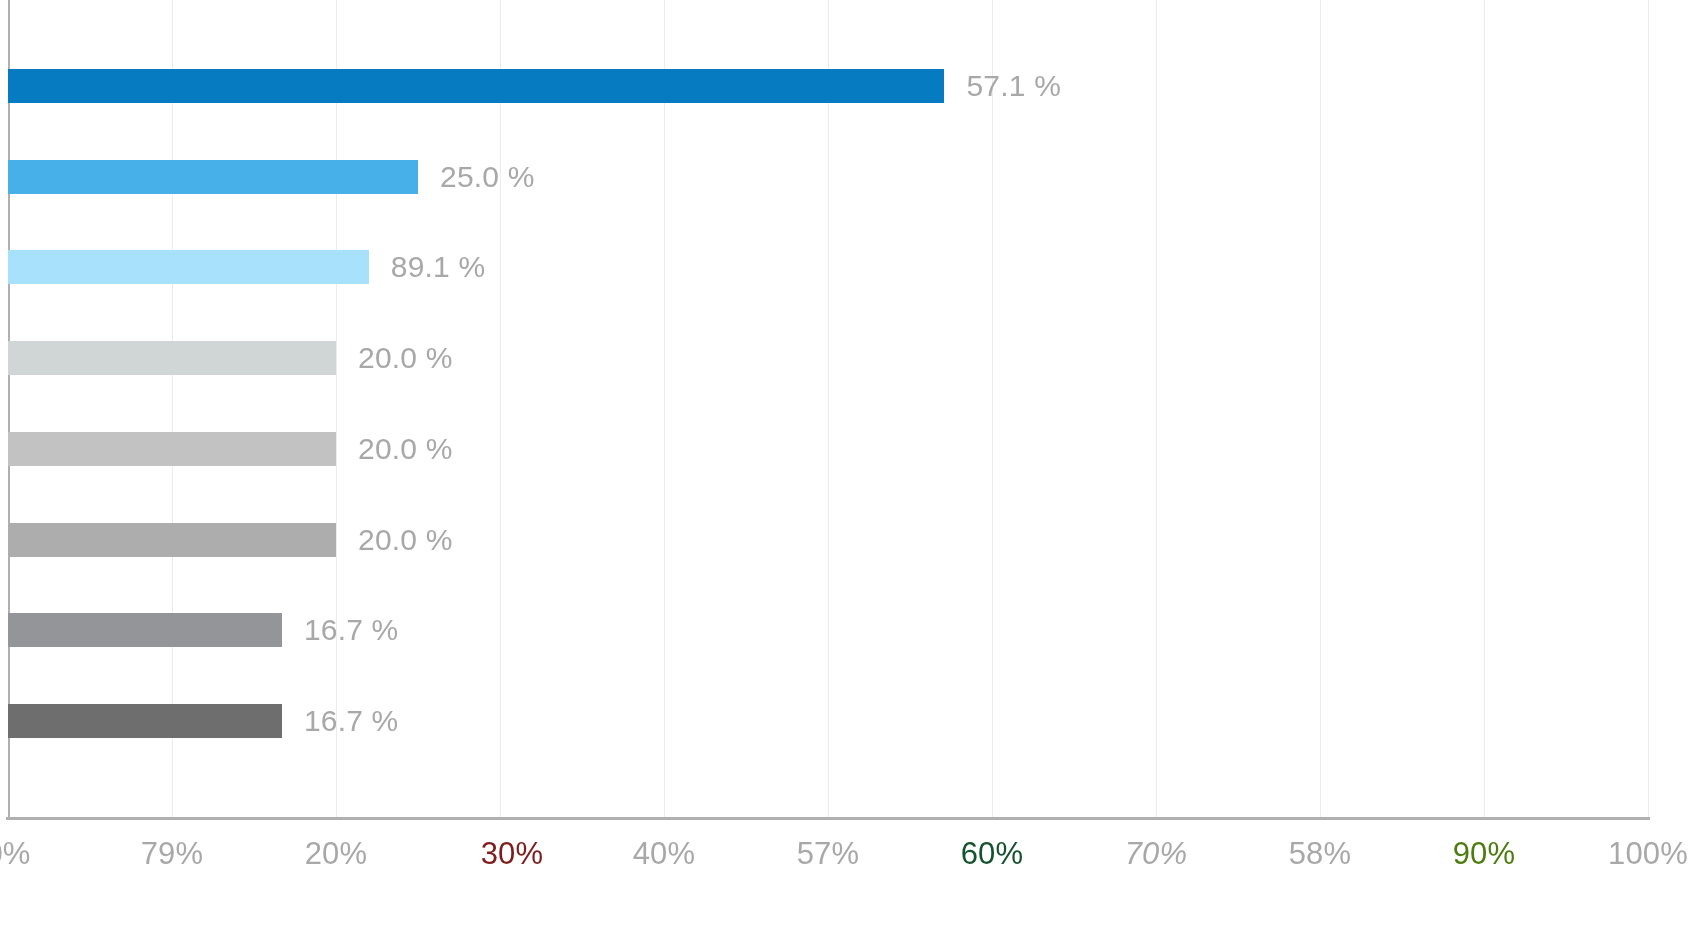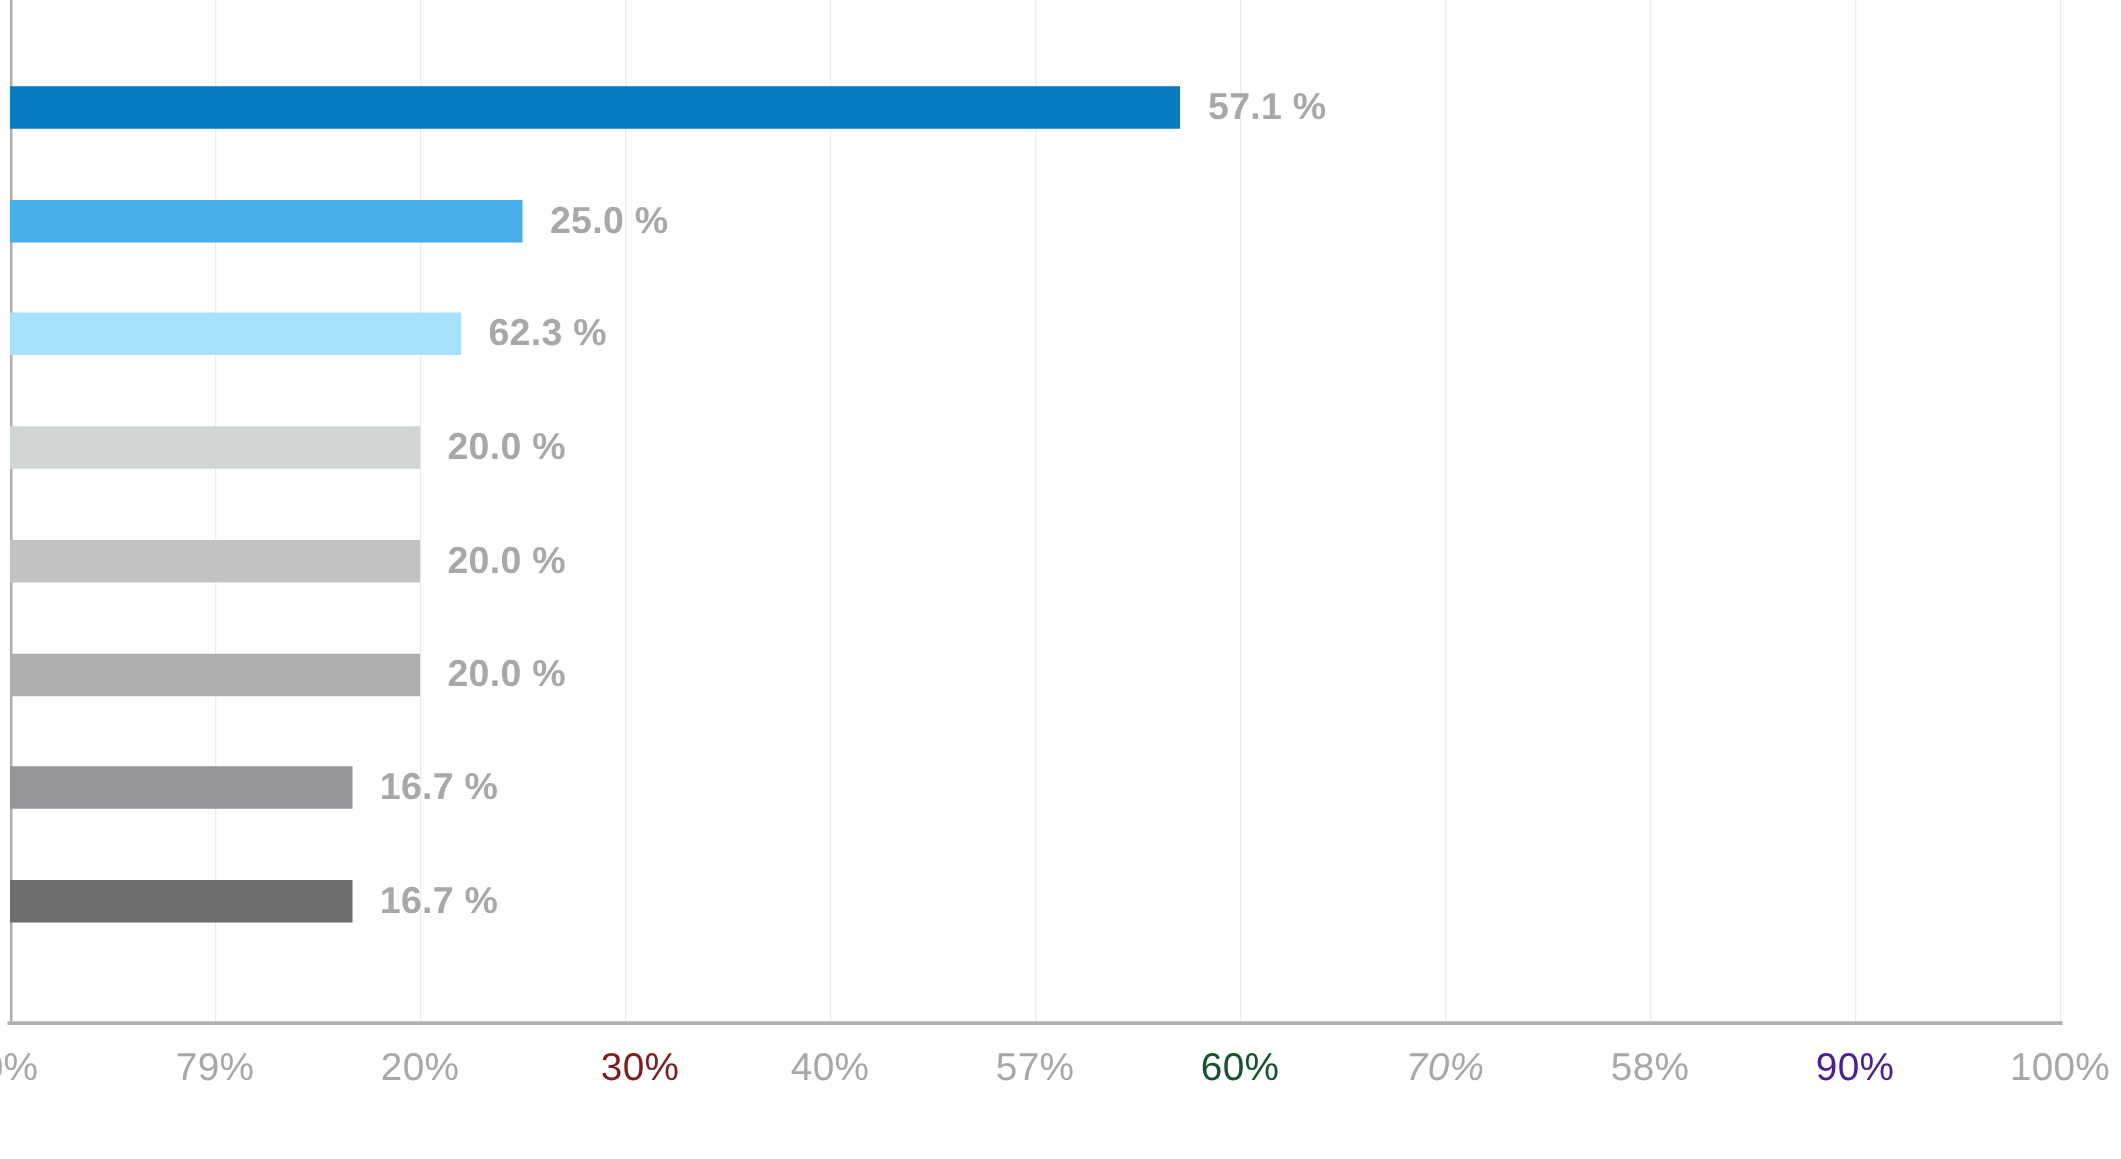--- a/index.html
+++ b/index.html
@@ -21,21 +21,20 @@
     overflow: hidden;
   }
 
   
   .plot-area {
     position: absolute;
     left: 8px;
     top: 0px;
     width: 1640px;
     height: 817px;
-    font-weight: bold;
   }
 
   
   .gridline {
     position: absolute;
     top: 0;
     width: 1px;
     height: 817px;
     background: #ececec;
   }
@@ -113,21 +112,21 @@
         <div class="bar-row" style="top: 69px; width: 1640px;">
           <div class="bar" style="width: 936.44px; background: rgb(7, 123, 194);"></div>
           <span class="bar-value-label" style="left: 958.44px; color: rgb(168, 168, 168);">57.1 %</span>
         </div>
         <div class="bar-row" style="top: 159.7px; width: 1640px; text-align: center;">
           <div class="bar" style="width: 410px; background: rgb(71, 176, 232);"></div>
           <span class="bar-value-label" style="left: 432px; color: rgb(168, 168, 168);">25.0 %</span>
         </div>
         <div class="bar-row" style="top: 250.4px; width: 1640px;">
           <div class="bar" style="width: 360.8px; background: rgb(168, 225, 251);"></div>
-          <span class="bar-value-label" style="left: 382.8px; color: rgb(168, 168, 168);">62.3 %</span>
+          <span class="bar-value-label" style="left: 382.8px; color: rgb(168, 168, 168);">89.1 %</span>
         </div>
         <div class="bar-row" style="top: 341.1px; width: 1640px;">
           <div class="bar" style="width: 328px; background: rgb(208, 213, 214);"></div>
           <span class="bar-value-label" style="left: 350px; color: rgb(168, 168, 168);">20.0 %</span>
         </div>
         <div class="bar-row" style="top: 431.8px; width: 1640px;">
           <div class="bar" style="width: 328px; background: rgb(194, 194, 194);"></div>
           <span class="bar-value-label" style="left: 350px; color: rgb(168, 168, 168);">20.0 %</span>
         </div>
         <div class="bar-row" style="top: 522.5px; width: 1640px;">
@@ -150,17 +149,17 @@
   <div id="x-ticks">
       <span class="x-tick-label" style="left: 8px; color: rgb(168, 168, 168);">0%</span>
       <span class="x-tick-label" style="left: 172px; color: rgb(168, 168, 168);">79%</span>
       <span class="x-tick-label" style="left: 336px; color: rgb(168, 168, 168);">20%</span>
       <span class="x-tick-label" style="left: 512px; color: #7f1d1d;">30%</span>
       <span class="x-tick-label" style="left: 664px; color: rgb(168, 168, 168);">40%</span>
       <span class="x-tick-label" style="left: 828px; color: rgb(168, 168, 168);">57%</span>
       <span class="x-tick-label" style="left: 992px; color: #14532d;">60%</span>
       <span class="x-tick-label" style="left: 1156px; color: rgb(168, 168, 168); font-style: italic;">70%</span>
       <span class="x-tick-label" style="left: 1320px; color: rgb(168, 168, 168);">58%</span>
-      <span class="x-tick-label" style="left: 1484px; color: #4c1d95;">90%</span>
+      <span class="x-tick-label" style="left: 1484px; color: #4d7c0f;">90%</span>
       <span class="x-tick-label" style="left: 1648px; color: rgb(168, 168, 168);">100%</span>
     </div>
 
 </div>
 
 </body></html>

